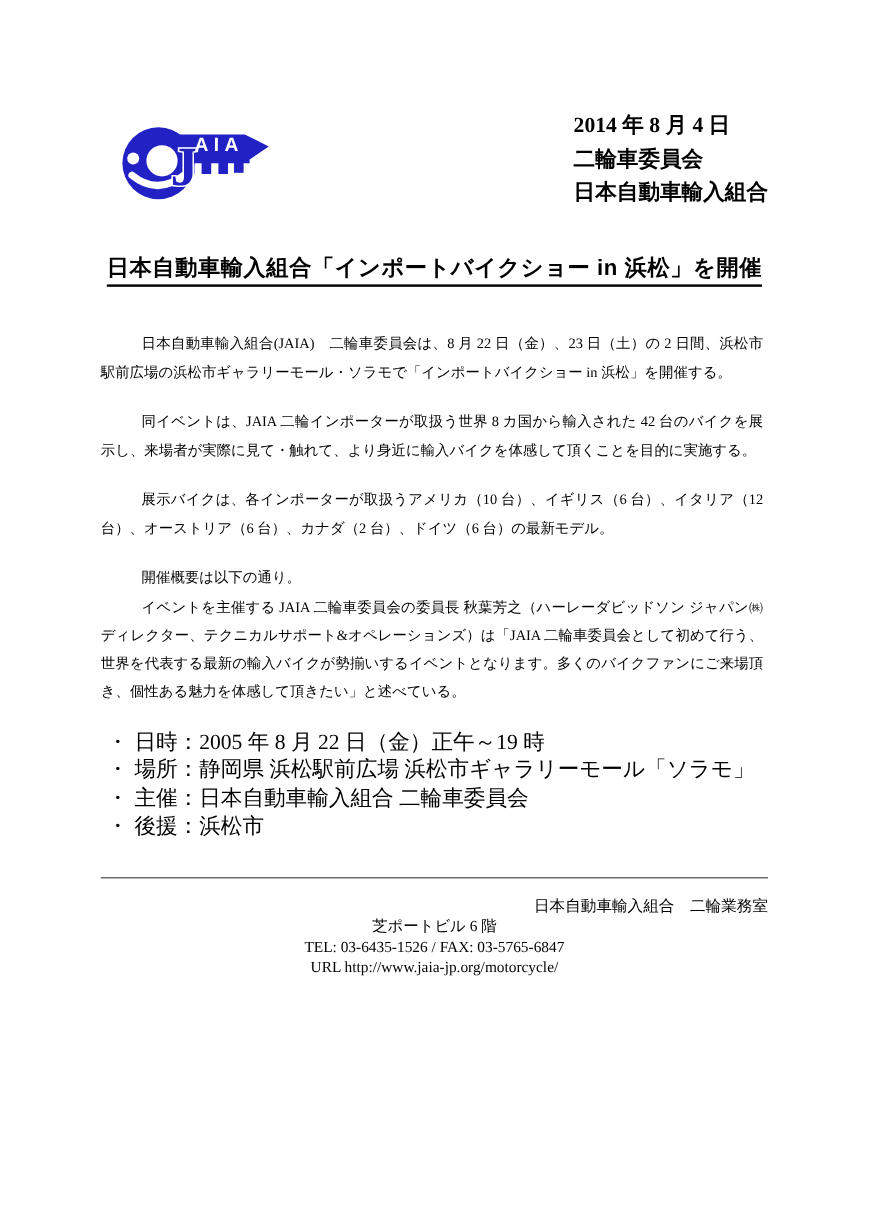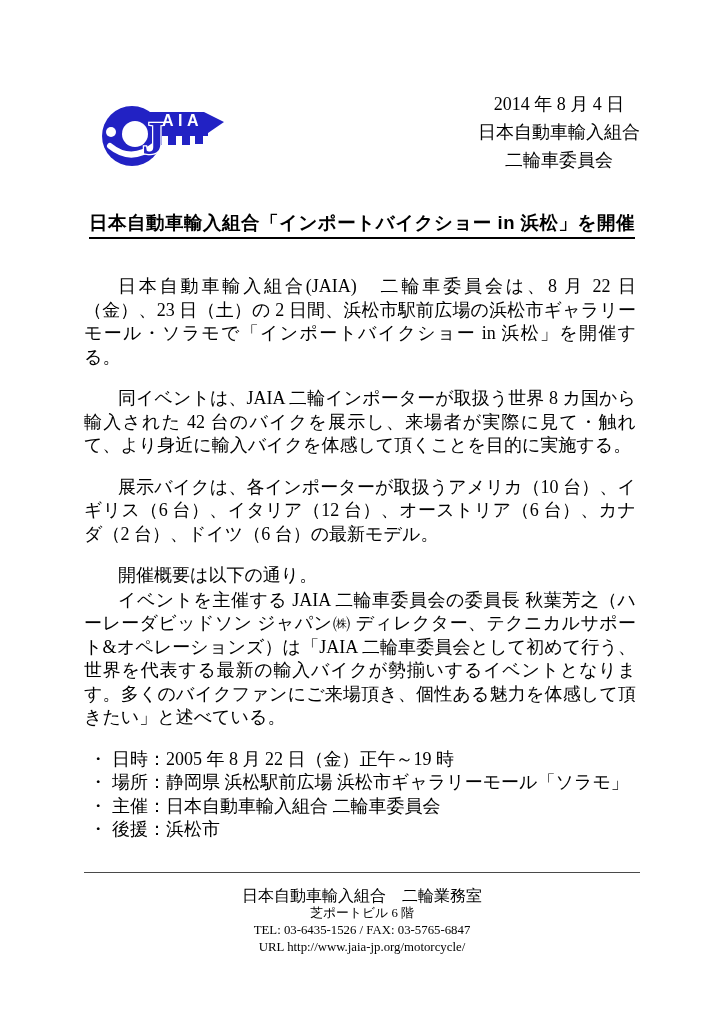--- a/index.html
+++ b/index.html
@@ -17,39 +17,40 @@
   
   .header {
     display:flex;
     justify-content:space-between;
     align-items:flex-start;
     margin-bottom:34px;
     min-height:86px;
   }
   .logo-box { margin-left:14px; margin-top:2px; width:132px; height:76px; }
   .header-right {
-    text-align:center;
+    text-align:left;
     font-size:18px;
     line-height:28px;
     white-space:nowrap;
+    font-weight:bold;
   }
   
   .title-wrap { text-align:center; margin-bottom:36px; }
   .doc-title {
     display:inline-block;
     font-family:"Liberation Sans","DejaVu Sans",sans-serif;
     font-weight:bold;
     font-size:18.5px;
     letter-spacing:0.5px;
     border-bottom:2px solid #000;
     padding-bottom:2px;
   }
   
   .para {
-    font-size:18px;
+    font-size:12px;
     line-height:23.5px;
     text-align:justify;
     text-indent:34px;
     margin:0 4px 18px 0;
   }
   .intro { margin-bottom:1px; }
   .ov-list { margin:0; }
   .ov-row {
     display:flex;
     font-size:18px;
@@ -68,21 +69,21 @@
     border:none;
     border-top:1.6px solid #4a4a4a;
     margin:30px 0 0 0;
   }
   .footer {
     text-align:center;
     padding-top:13px;
     font-size:12.8px;
     line-height:17px;
   }
-  .footer .f1 { font-size:16px; line-height:19px; }
+  .footer .f1 { font-size:13px; line-height:19px;text-align:right; }
 </style>
 </head>
 <body>
 
 <div class="page">
 
   <div class="header">
     <div class="logo-box">
       <svg viewBox="0 0 132 76" width="132" height="76" aria-hidden="true">
         <g fill="#2222c4">
@@ -95,22 +96,22 @@
         </g>
         <circle cx="13" cy="40" r="5" fill="#ffffff"></circle>
         <circle cx="37" cy="42" r="13" fill="#ffffff"></circle>
         <path d="M12 54 Q34 72 58 52" stroke="#ffffff" stroke-width="6" fill="none" stroke-linecap="round"></path>
         <text x="44" y="62" font-family="Liberation Serif, DejaVu Serif, serif" font-weight="bold" font-size="46" fill="#2222c4" stroke="#ffffff" stroke-width="2.5" paint-order="stroke">J</text>
         <text x="64" y="34" font-family="Liberation Sans, DejaVu Sans, sans-serif" font-weight="bold" font-size="16" letter-spacing="4.5" fill="#ffffff">AIA</text>
       </svg>
     </div>
     <div class="header-right">
       <div>2014 年 8 月 4 日</div>
+      <div>二輪車委員会</div>
       <div>日本自動車輸入組合</div>
-      <div>二輪車委員会</div>
     </div>
   </div>
 
   <div class="title-wrap">
     <span class="doc-title">日本自動車輸入組合「インポートバイクショー in 浜松」を開催</span>
   </div>
 
   <p class="para">日本自動車輸入組合(JAIA)　二輪車委員会は、8 月 22 日（金）、23 日（土）の 2 日間、浜松市駅前広場の浜松市ギャラリーモール・ソラモで「インポートバイクショー in 浜松」を開催する。</p>
   <p class="para">同イベントは、JAIA 二輪インポーターが取扱う世界 8 カ国から輸入された 42 台のバイクを展示し、来場者が実際に見て・触れて、より身近に輸入バイクを体感して頂くことを目的に実施する。</p>
   <p class="para">展示バイクは、各インポーターが取扱うアメリカ（10 台）、イギリス（6 台）、イタリア（12 台）、オーストリア（6 台）、カナダ（2 台）、ドイツ（6 台）の最新モデル。</p>

